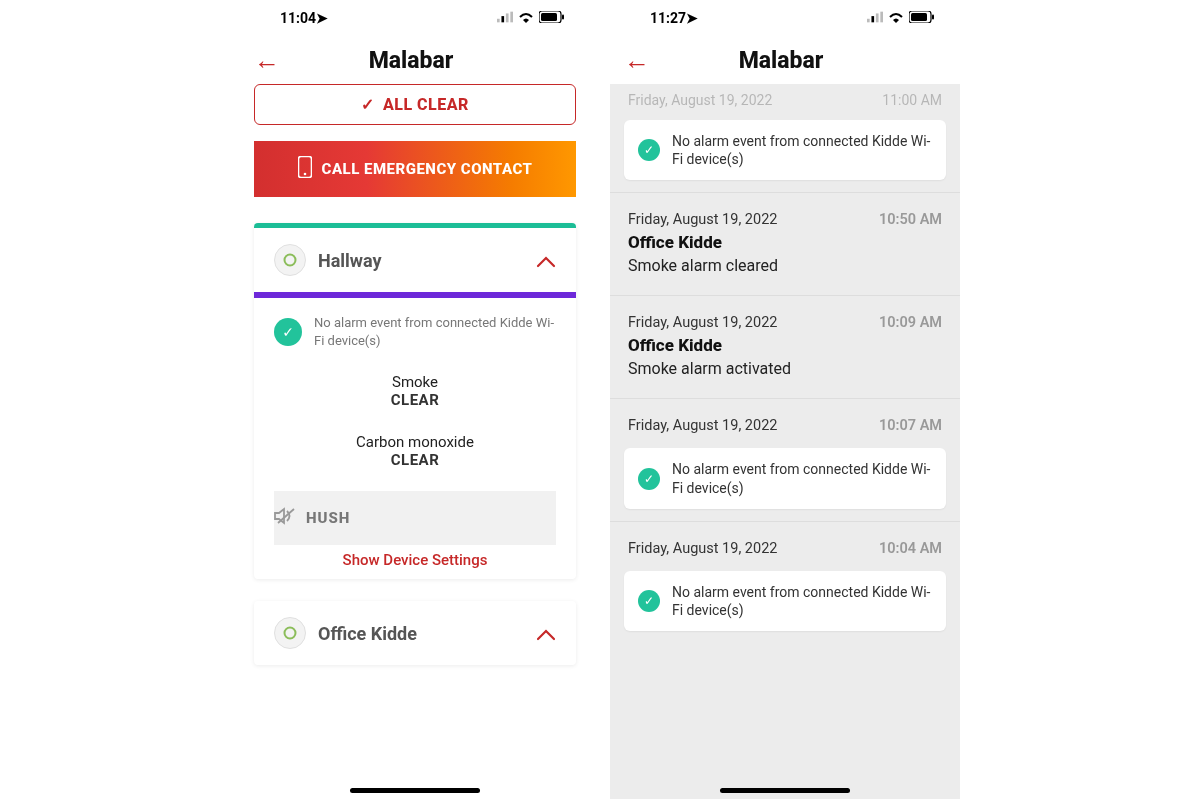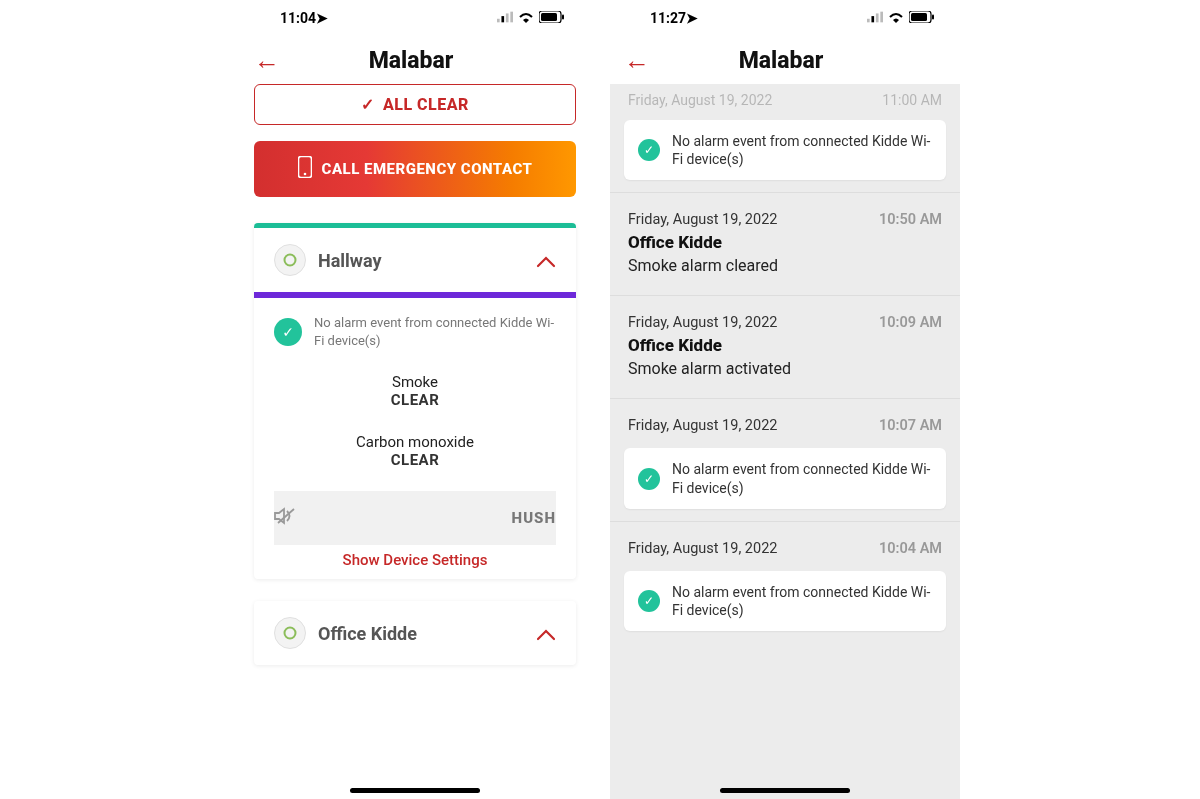--- a/index.html
+++ b/index.html
@@ -69,21 +69,21 @@
       font-weight: 800;
       font-size: 16px;
       letter-spacing: 0.5px;
       display: flex;
       align-items: center;
       justify-content: center;
       gap: 8px;
       margin-bottom: 16px;
     }
     .call-btn {
-      border-radius: 6px;
+      border-radius: 0;
       padding: 15px 0;
       text-align: center;
       color: #fff;
       font-weight: 800;
       font-size: 15px;
       letter-spacing: 0.5px;
       background: linear-gradient(90deg, #d32f2f 0%, #e53935 35%, #f57c00 80%, #ff9800 100%);
       display: flex;
       align-items: center;
       justify-content: center;
@@ -174,21 +174,21 @@
       background: #f1f1f1;
       color: #777;
       font-weight: 800;
       font-size: 15px;
       letter-spacing: 1px;
       padding: 16px 0;
       text-align: center;
       margin-top: 10px;
       display: flex;
       align-items: center;
-      justify-content: space-between;
+      justify-content: flex-start;
       gap: 10px;
       cursor: pointer;
     }
     .settings-link {
       text-align: center;
       color: #c62828;
       font-size: 15px;
       font-weight: 500;
       padding: 6px 0;
       cursor: pointer;

